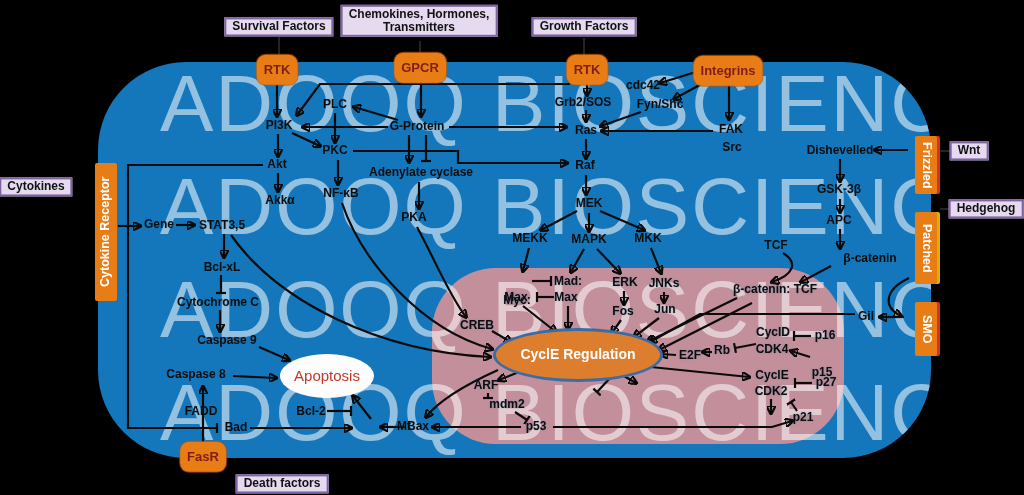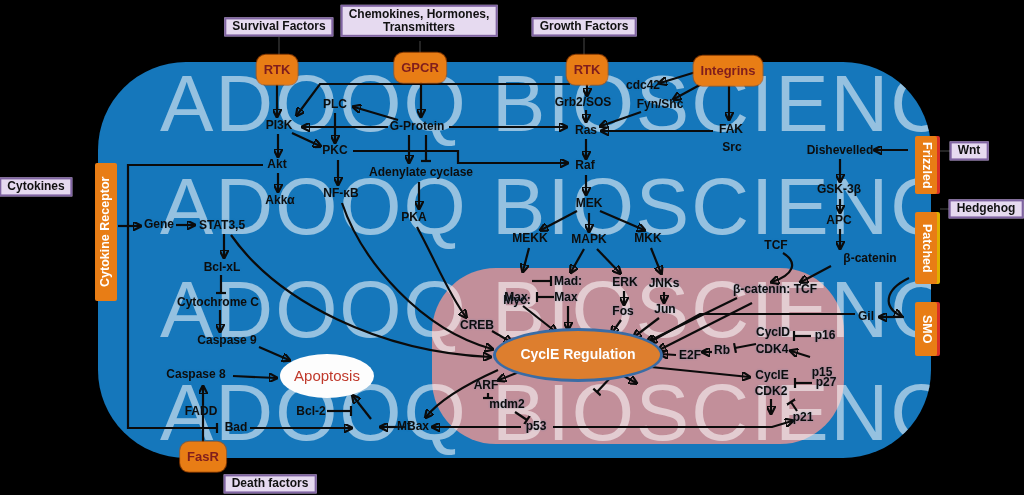--- a/index.html
+++ b/index.html
@@ -153,21 +153,21 @@
   </svg>
 
   <div data-name="node-layer">
       <div class="node kind-lavender" data-name="box-chemokines-hormones-transmitters" style="left: 419px; top: 21px;">Chemokines, Hormones,
 Transmitters</div>
       <div class="node kind-lavender" data-name="box-survival-factors" style="left: 279px; top: 27px;">Survival Factors</div>
       <div class="node kind-lavender" data-name="box-growth-factors" style="left: 584px; top: 27px;">Growth Factors</div>
       <div class="node kind-lavender" data-name="box-cytokines" style="left: 36px; top: 187px;">Cytokines</div>
       <div class="node kind-lavender" data-name="box-wnt" style="left: 969px; top: 151px;">Wnt</div>
       <div class="node kind-lavender" data-name="box-hedgehog" style="left: 986px; top: 209px;">Hedgehog</div>
-      <div class="node kind-lavender" data-name="box-death-factors" style="left: 270px; top: 484px;">Death factors</div>
+      <div class="node kind-lavender" data-name="box-death-factors" style="left: 282px; top: 484px;">Death factors</div>
       <div class="node kind-orange" data-name="receptor-rtk-survival" style="left: 277px; top: 70px;">RTK</div>
       <div class="node kind-orange" data-name="receptor-gpcr" style="left: 420px; top: 68px;">GPCR</div>
       <div class="node kind-orange" data-name="receptor-rtk-growth" style="left: 587px; top: 70px;">RTK</div>
       <div class="node kind-orange" data-name="receptor-integrins" style="left: 728px; top: 71px;">Integrins</div>
       <div class="node kind-orange" data-name="receptor-fasr" style="left: 203px; top: 457px;">FasR</div>
       <div class="node kind-orange-v-flip" data-name="receptor-cytokine" style="left: 106px; top: 232px; width: 22px; height: 138px;">Cytokine Receptor</div>
       <div class="node kind-orange-v" data-name="receptor-frizzled" style="left: 926px; top: 165px; width: 22px; height: 58px; box-shadow: rgb(217, 48, 37) 3px 0px 0px;">Frizzled</div>
       <div class="node kind-orange-v" data-name="receptor-patched" style="left: 926px; top: 248px; width: 22px; height: 72px; box-shadow: rgb(224, 176, 0) 3px 0px 0px;">Patched</div>
       <div class="node kind-orange-v" data-name="receptor-smo" style="left: 926px; top: 329px; width: 22px; height: 54px; box-shadow: rgb(217, 48, 37) 3px 0px 0px;">SMO</div>
       <div class="node kind-text" data-name="node-plc" style="left: 335px; top: 105px;">PLC</div>

